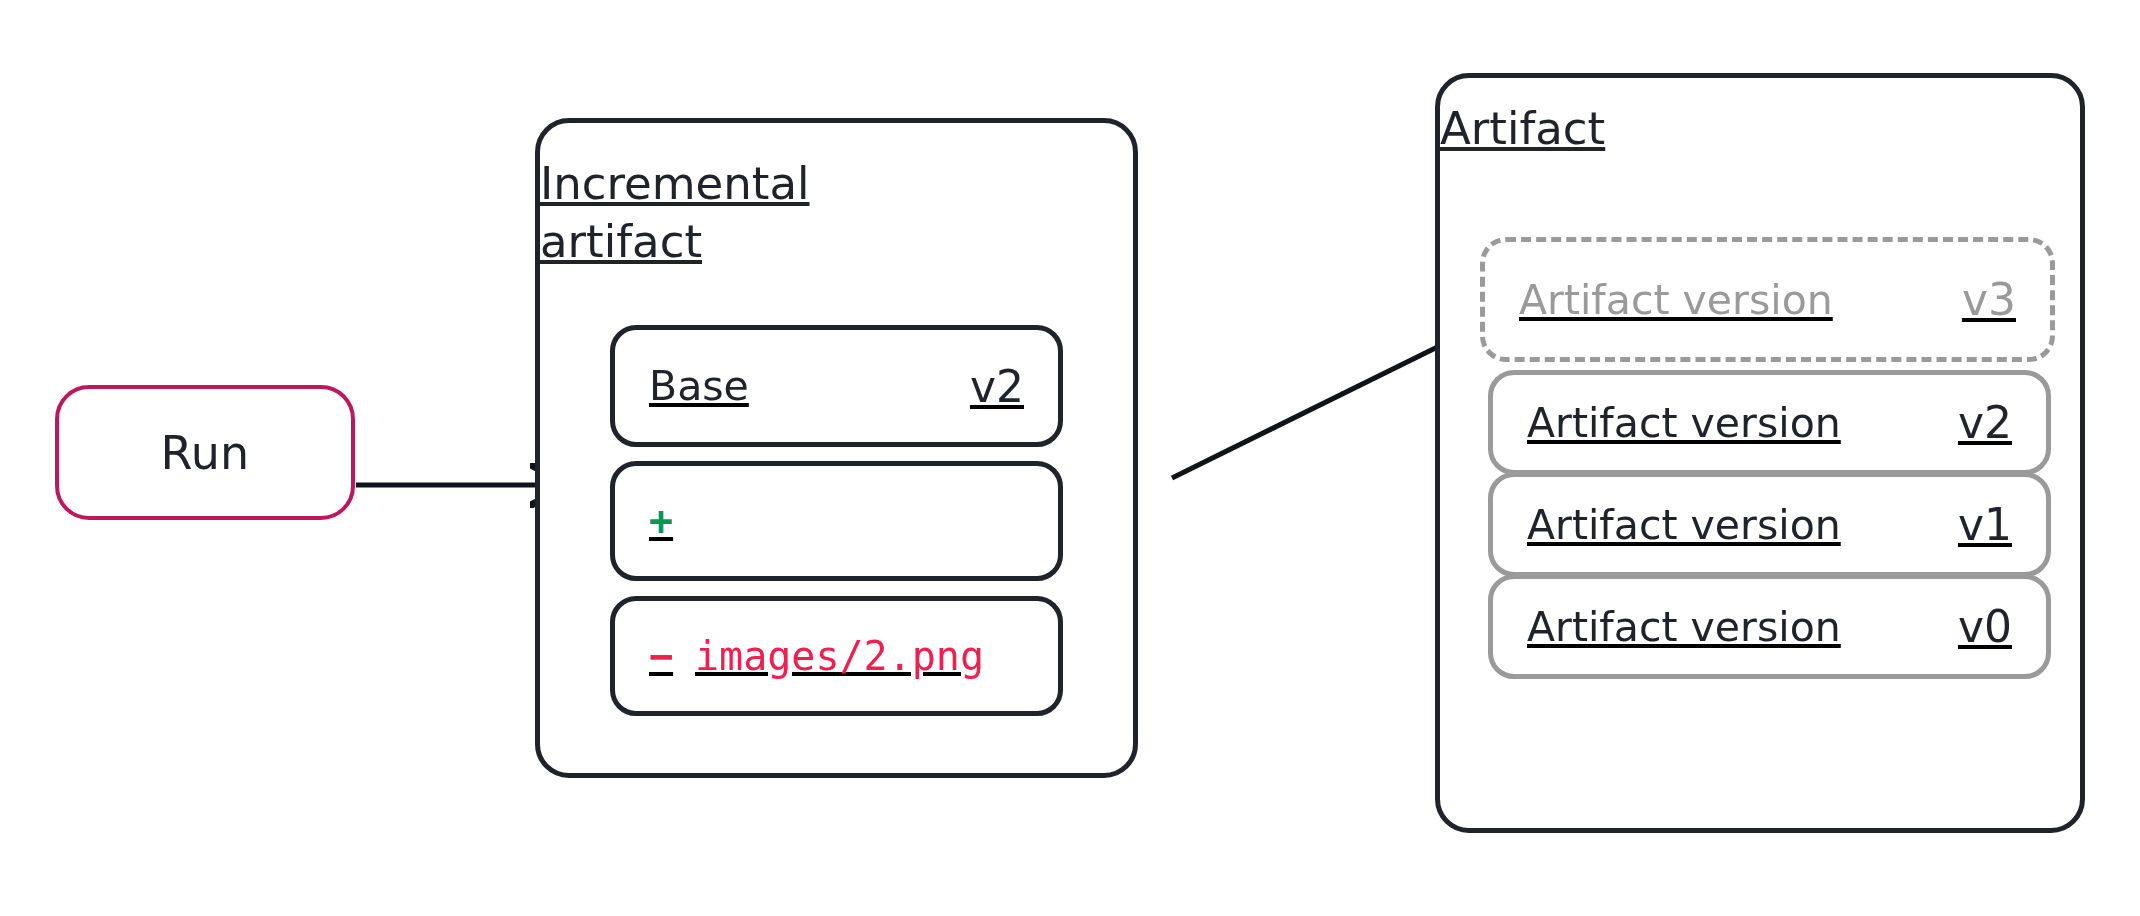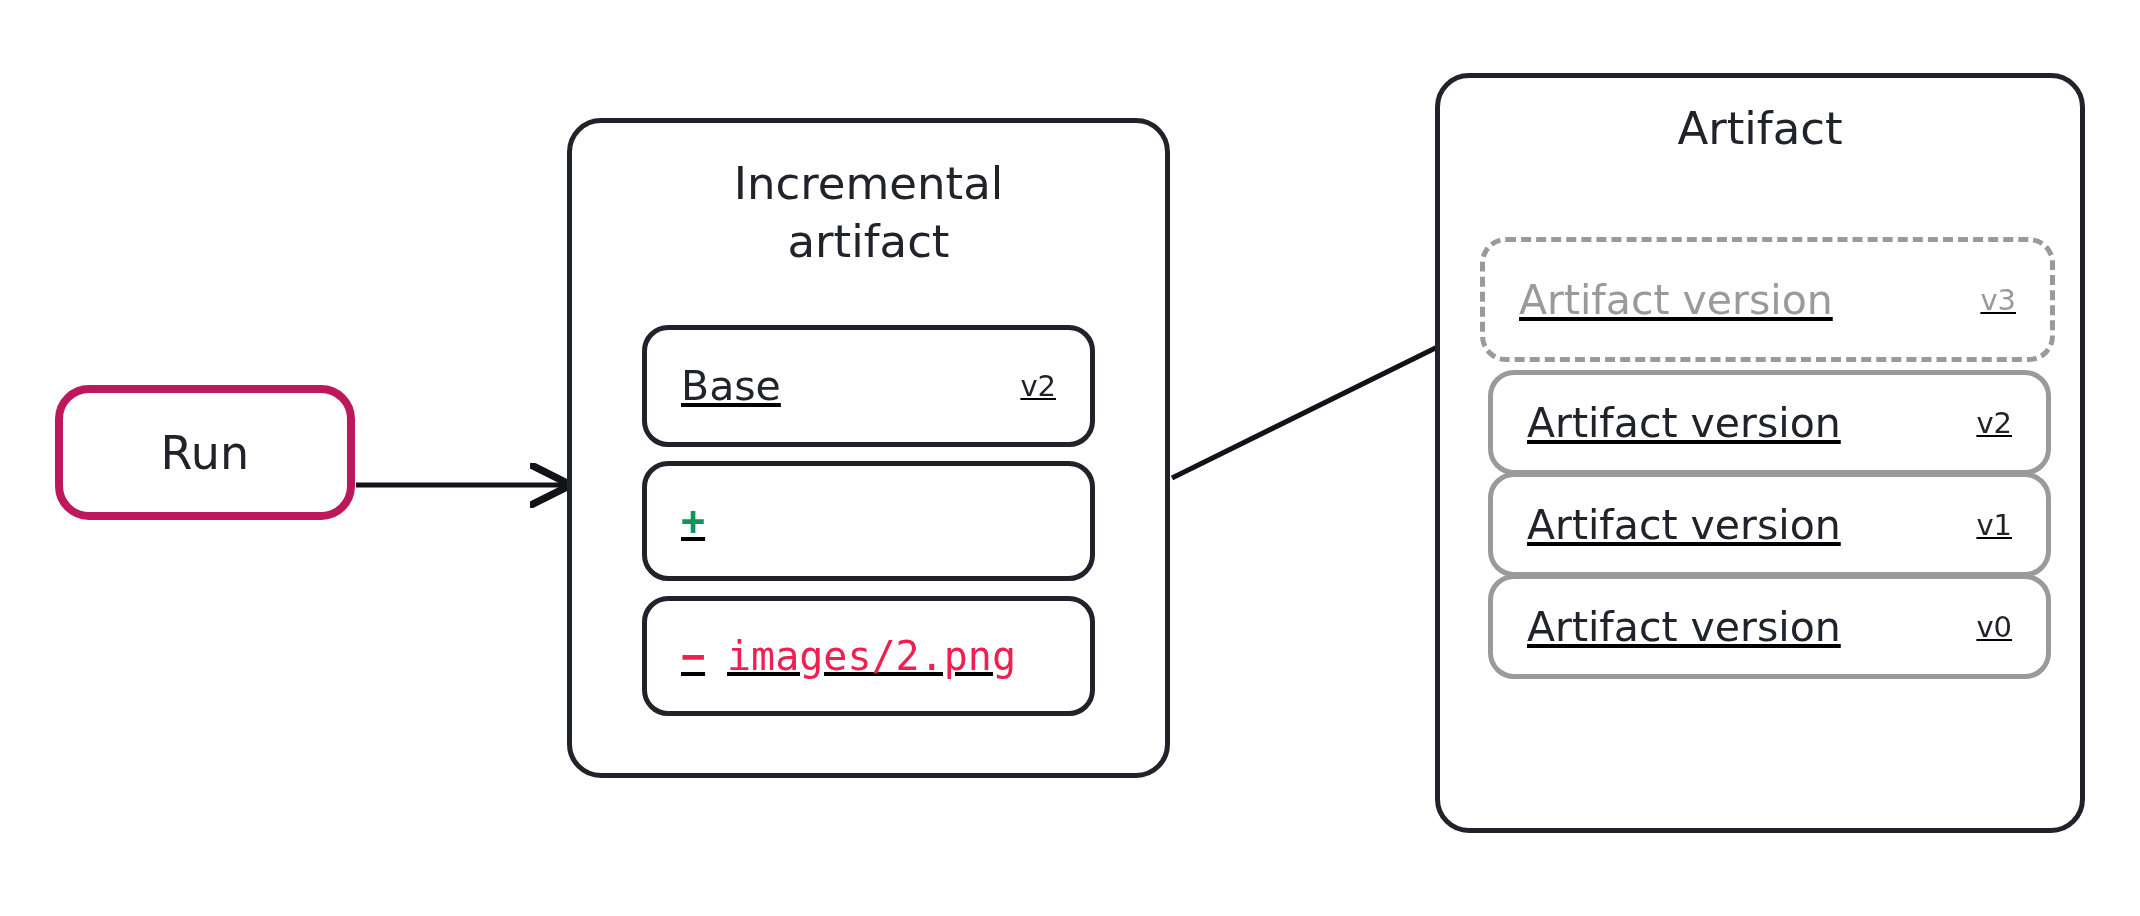--- a/index.html
+++ b/index.html
@@ -21,34 +21,34 @@
     position: absolute;
     box-sizing: border-box;
     background: #ffffff;
   }
 
   .run-box {
     left: 55px;
     top: 385px;
     width: 300px;
     height: 135px;
-    border: 8px solid #be185d;
+    border: 4px solid #be185d;
     border-radius: 34px;
     display: flex;
     align-items: center;
     justify-content: center;
   }
   .run-label {
     font-size: 46px;
     color: #20232a;
     letter-spacing: 0.2px;
   }
 
   .incr-box {
-    left: 567px;
+    left: 535px;
     top: 118px;
     width: 603px;
     height: 660px;
     border: 5px solid #20232a;
     border-radius: 34px;
     padding-left: 16px;
   }
 
   .artifact-box {
     left: 1435px;
@@ -56,24 +56,24 @@
     width: 650px;
     height: 760px;
     border: 5px solid #20232a;
     border-radius: 34px;
   }
 
   .box-title {
     position: absolute;
     left: 0;
     right: 0;
-    text-align: center;
     font-size: 45px;
     line-height: 58px;
     color: #20232a;
+    text-decoration: underline;
   }
   .incr-title { top: 32px; }
   .artifact-title { top: 22px; }
 
   
   .row {
     position: absolute;
     box-sizing: border-box;
     background: #ffffff;
     display: flex;
@@ -86,21 +86,21 @@
   .row-dashed-grey {
     border: 5px dashed #9a9a9a;
     border-radius: 26px;
   }
 
   .row-label {
     font-size: 41px;
     color: #20232a;
   }
   .row-version {
-    font-size: 29px;
+    font-size: 44px;
     color: #20232a;
     margin-left: auto;
   }
   .row-label.muted, .row-version.muted { color: #9a9a9a; }
 
   
   .diff-row {
     font-family: "DejaVu Sans Mono", monospace;
     font-size: 40px;
     display: flex;

